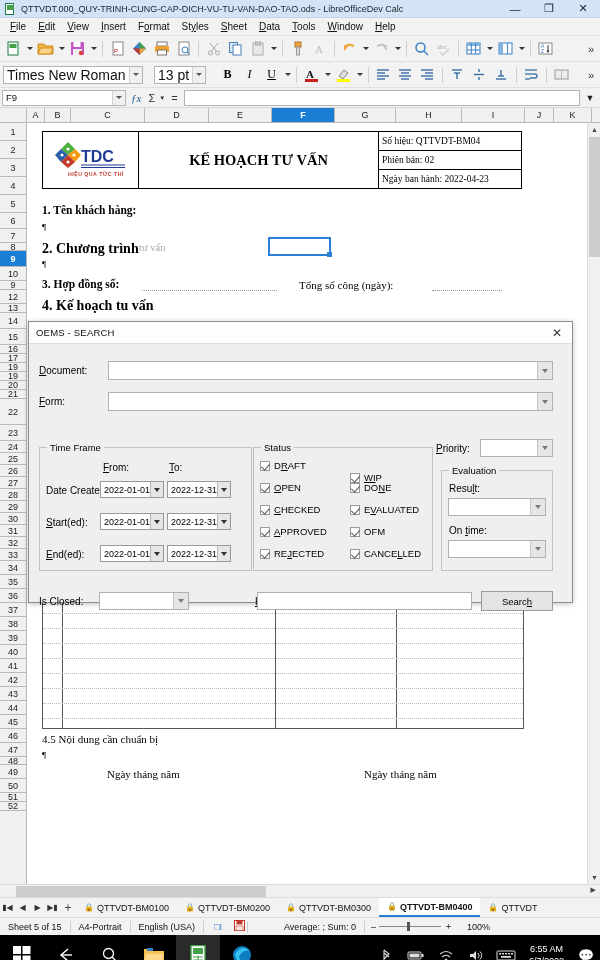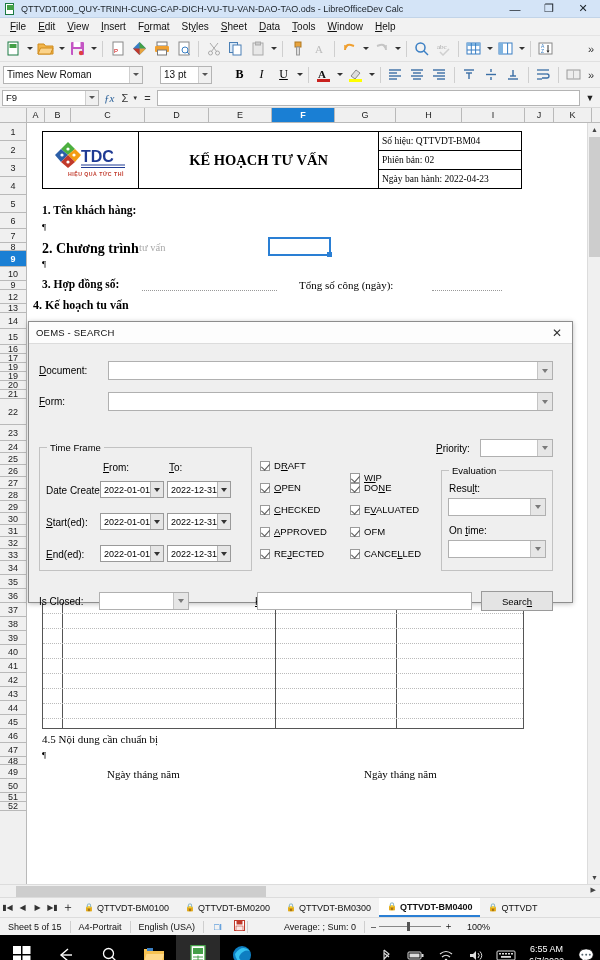--- a/index.html
+++ b/index.html
@@ -68,42 +68,42 @@
   .drop::after {
     content: ""; border-left: 3px solid transparent;
     border-right: 3px solid transparent; border-top: 3px solid #333;
   }
   .sep { width: 1px; height: 16px; background: #cfcfcf; margin: 0 3px; flex: 0 0 auto; }
   .chev { margin-left: auto; font-size: 11px; color: #333; padding-right: 3px; }
 
   
   .fontbox {
     height: 18px; background: #fff; border: 1px solid #b4b4b4;
-    display: flex; align-items: center; font-size: 10px;
-    color: #111; padding-left: 3px; margin-right: 16px;
+    display: flex; align-items: center; font-size: 14px;
+    color: #111; padding-left: 3px; margin-right: 10px;
   }
   .fontbox .txt { flex: 1 1 auto; white-space: nowrap; overflow: hidden; }
   .fontbox .ar {
     width: 13px; height: 16px; background: #f0f0f0;
     border-left: 1px solid #cfcfcf; display: flex;
     align-items: center; justify-content: center;
   }
   .fontbox .ar::after {
     content: ""; border-left: 3px solid transparent;
     border-right: 3px solid transparent; border-top: 3px solid #555;
   }
 
   
   .formulabar {
     height: 20px; background: #f2f2f2; display: flex;
     align-items: center; padding: 0 2px; gap: 2px;
     border-bottom: 1px solid #d8d8d8;
   }
   .namebox {
-    width: 97px; height: 16px; background: #fff;
+    width: 124px; height: 16px; background: #fff;
     border: 1px solid #b4b4b4; display: flex; align-items: center;
     font-size: 9.5px; padding-left: 3px; color: #111;
   }
   .namebox .txt { flex: 1 1 auto; }
   .namebox .ar {
     width: 13px; height: 14px; background: #f0f0f0;
     border-left: 1px solid #cfcfcf; display: flex;
     align-items: center; justify-content: center;
   }
   .namebox .ar::after {
@@ -770,21 +770,21 @@
 
         <div class="docline bold" style="left:15px; top:118px; font-size:14px;">2. Chương trình</div>
         <div class="docline ghost" style="left:112px; top:119px; font-size:10.5px;">tư vấn</div>
         <div class="docline pilcrow" style="left:15px; top:136px;">¶</div>
 
         <div class="docline bold" style="left:15px; top:155px; font-size:11.5px;">3. Hợp đồng số:</div>
         <div class="dotted-u" style="position:absolute;left:115px;top:167px;width:135px;"></div>
         <div class="docline" style="left:272px; top:156px; font-size:11px;">Tổng số công (ngày):</div>
         <div class="dotted-u" style="position:absolute;left:405px;top:167px;width:70px;"></div>
 
-        <div class="docline bold" style="left:6px; top:175px; font-size:12px;">4. Kế hoạch tu vấn</div>
+        <div class="docline bold" style="left:15px; top:175px; font-size:14px;">4. Kế hoạch tu vấn</div>
 
         <div class="selcell" style="left:241px; top:114px; width:63px; height:19px;"></div>
 
         <div class="bigtable" style="left:15px; top:343px; width:482px; height:263px;">
           <div class="vline" style="left:19px"></div>
           <div class="vline" style="left:232px"></div>
           <div class="vline" style="left:353px"></div>
           <div class="hline" style="top:11px"></div>
             <div class="hline" style="top:26px"></div>
           <div class="hline" style="top:41px"></div>
@@ -1020,20 +1020,23 @@
       <div class="lbl" style="left:17px; top:205px;"><u>E</u>nd(ed):</div>
       <div class="spin" style="left:71px; top:201px; width:64px;">
         <div class="v">2022-01-01</div>
         <div class="b"></div>
       </div>
       <div class="spin" style="left:138px; top:201px; width:64px;">
         <div class="v">2022-12-31</div>
         <div class="b"></div>
       </div>
 
+      <div class="groupbox" style="left:224px; top:103px; width:180px; height:124px;">
+        <div class="group-legend">Status</div>
+      </div>
 
       <div class="cbx" style="left:231px; top:116px;">
         <span class="box checked"></span>
         <span class="cl">D<u>R</u>AFT</span>
       </div>
       <div class="cbx" style="left:231px; top:138px;">
         <span class="box checked"></span>
         <span class="cl"><u>O</u>PEN</span>
       </div>
       <div class="cbx" style="left:231px; top:160px;">

